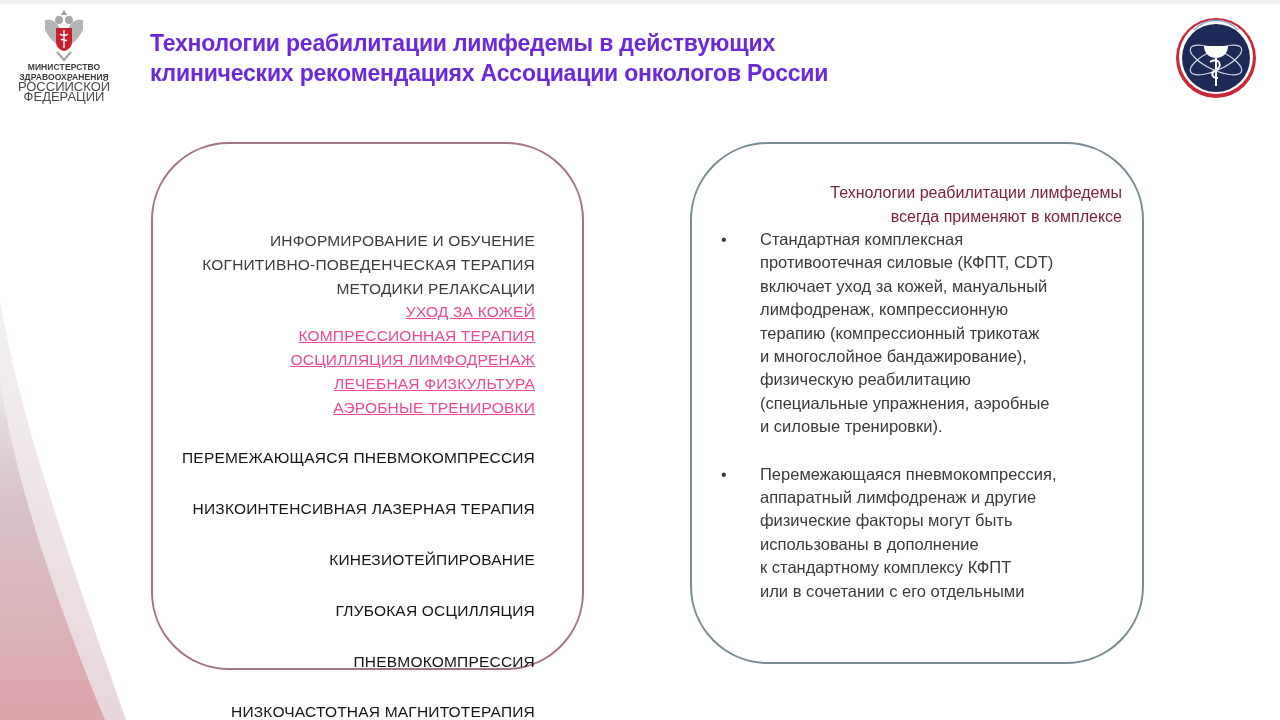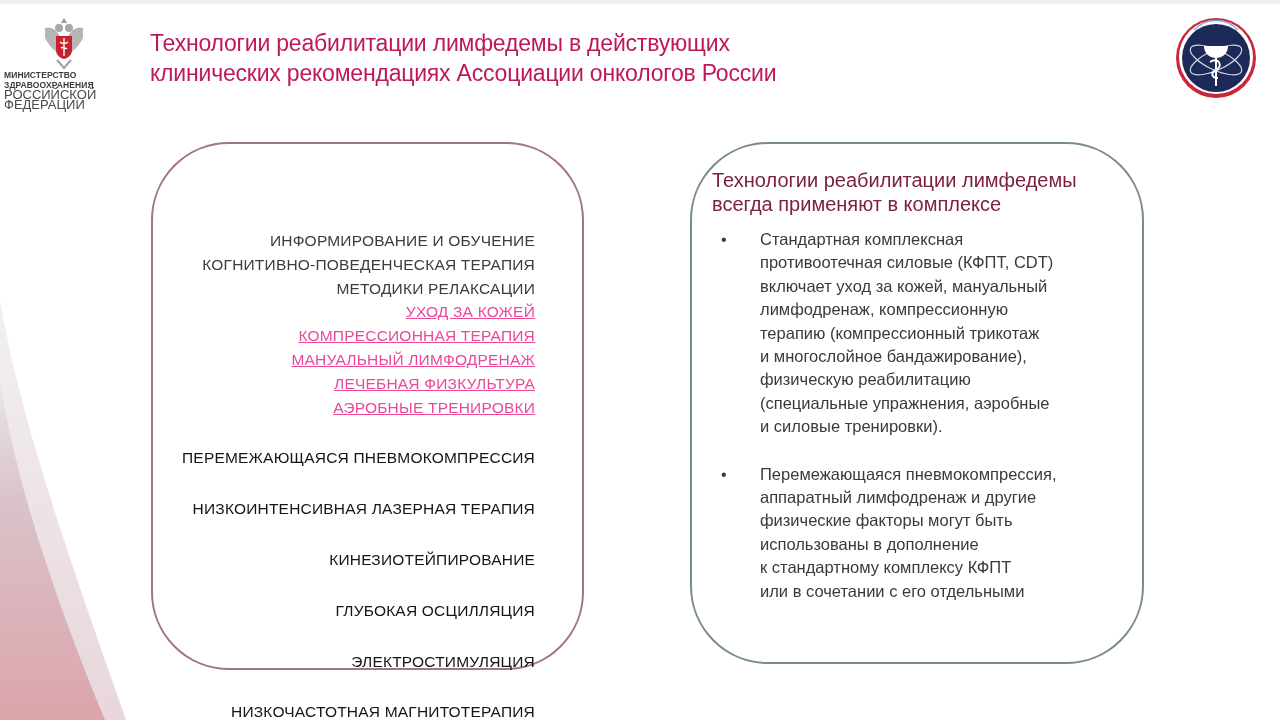--- a/index.html
+++ b/index.html
@@ -7,31 +7,32 @@
       width: 1280px; height: 720px; position: relative; overflow: hidden;
       background: #ffffff;
       font-family: "Liberation Sans", sans-serif;
     }
     .top-strip {
       position: absolute; left: 0; top: 0; width: 1280px; height: 4px;
       background: #eef2f4;
     }
     .swoosh { position: absolute; left: 0; top: 0; width: 1280px; height: 720px; pointer-events: none; }
     .ministry-logo {
-      position: absolute; left: 4px; top: 14px; width: 120px; height: 96px;
+      position: absolute; left: 4px; top: 6px; width: 120px; height: 96px;
+      text-align: center;
     }
     .ministry-logo svg { display: block; margin: 0 auto; }
     .ministry-line1, .ministry-line2 {
       font-size: 8.5px; font-weight: bold; color: #3b3b3b; line-height: 10px; letter-spacing: 0.1px;
     }
     .ministry-line3 { font-size: 13px; color: #4a4a4a; line-height: 10px; }
     .assoc-logo { position: absolute; left: 1174px; top: 16px; width: 84px; height: 84px; }
     .title {
       position: absolute; left: 150px; top: 28px; width: 960px;
-      font-size: 23px; font-weight: normal; color: #be185d; line-height: 30px;
+      font-size: 23px; font-weight: bold; color: #6d28d9; line-height: 30px;
       letter-spacing: -0.2px;
     }
     .box-left {
       position: absolute; left: 151px; top: 142px; width: 433px; height: 528px;
       border: 2.5px solid #a27585; border-radius: 78px; box-sizing: border-box;
       background: #ffffff;
     }
     .box-right {
       position: absolute; left: 690px; top: 142px; width: 454px; height: 522px;
       border: 2.5px solid #798b93; border-radius: 78px; box-sizing: border-box;
@@ -40,22 +41,22 @@
     .list-left {
       position: absolute; left: 182px; top: 229px; margin: 0; padding: 0; list-style: none; text-align: right;
     }
     .list-left li {
       font-size: 15.5px; line-height: 23.8px; letter-spacing: 0.2px; white-space: nowrap;
     }
     .c-gray { color: #3c3c3c; }
     .c-accent { color: #ec4899; text-decoration: underline; }
     .c-dark { color: #151515; margin-top: 27px; }
     .right-heading {
-      position: absolute; left: 712px; top: 168px; width: 410px; text-align: left;
-      font-size: 20px; line-height: 24px; color: #7d2140;
+      position: absolute; left: 712px; top: 181px; width: 410px; text-align: right;
+      font-size: 16px; line-height: 24px; color: #7d2140;
     }
     .bullets {
       position: absolute; left: 720px; top: 228px; width: 400px; margin: 0; padding: 0; list-style: none;
     }
     .bullets li { position: relative; padding-left: 40px; font-size: 16.5px; line-height: 23.4px; color: #3a3a3a; }
     .bullets li .dot { position: absolute; left: 1px; top: 0; font-size: 16px; }
     .bullets li + li { margin-top: 24px; }
     .bullets .line { display: block; white-space: nowrap; }
   </style>
 </head>
@@ -112,28 +113,28 @@
   <path d="M20,14 A30,30 0 0 1 64,14" stroke="#8fa6d8" stroke-width="1.5" fill="none"></path>
 </svg>
 
 <div class="box-left"></div>
 <ul class="list-left">
   <li class="c-gray">ИНФОРМИРОВАНИЕ И ОБУЧЕНИЕ</li>
   <li class="c-gray">КОГНИТИВНО-ПОВЕДЕНЧЕСКАЯ ТЕРАПИЯ</li>
   <li class="c-gray">МЕТОДИКИ РЕЛАКСАЦИИ</li>
   <li class="c-accent">УХОД ЗА КОЖЕЙ</li>
   <li class="c-accent">КОМПРЕССИОННАЯ ТЕРАПИЯ</li>
-  <li class="c-accent">МАНУАЛЬНЫЙ ЛИМФОДРЕНАЖ</li>
+  <li class="c-accent">ОСЦИЛЛЯЦИЯ ЛИМФОДРЕНАЖ</li>
   <li class="c-accent">ЛЕЧЕБНАЯ ФИЗКУЛЬТУРА</li>
   <li class="c-accent">АЭРОБНЫЕ ТРЕНИРОВКИ</li>
   <li class="c-dark">ПЕРЕМЕЖАЮЩАЯСЯ ПНЕВМОКОМПРЕССИЯ</li>
   <li class="c-dark">НИЗКОИНТЕНСИВНАЯ ЛАЗЕРНАЯ ТЕРАПИЯ</li>
   <li class="c-dark">КИНЕЗИОТЕЙПИРОВАНИЕ</li>
   <li class="c-dark">ГЛУБОКАЯ ОСЦИЛЛЯЦИЯ</li>
-  <li class="c-dark">ЭЛЕКТРОСТИМУЛЯЦИЯ</li>
+  <li class="c-dark">ПНЕВМОКОМПРЕССИЯ</li>
   <li class="c-dark">НИЗКОЧАСТОТНАЯ МАГНИТОТЕРАПИЯ</li>
 </ul>
 
 <div class="box-right"></div>
 <div class="right-heading">
   <div>Технологии реабилитации лимфедемы</div>
   <div>всегда применяют в комплексе</div>
 </div>
 <ul class="bullets">
   <li>

